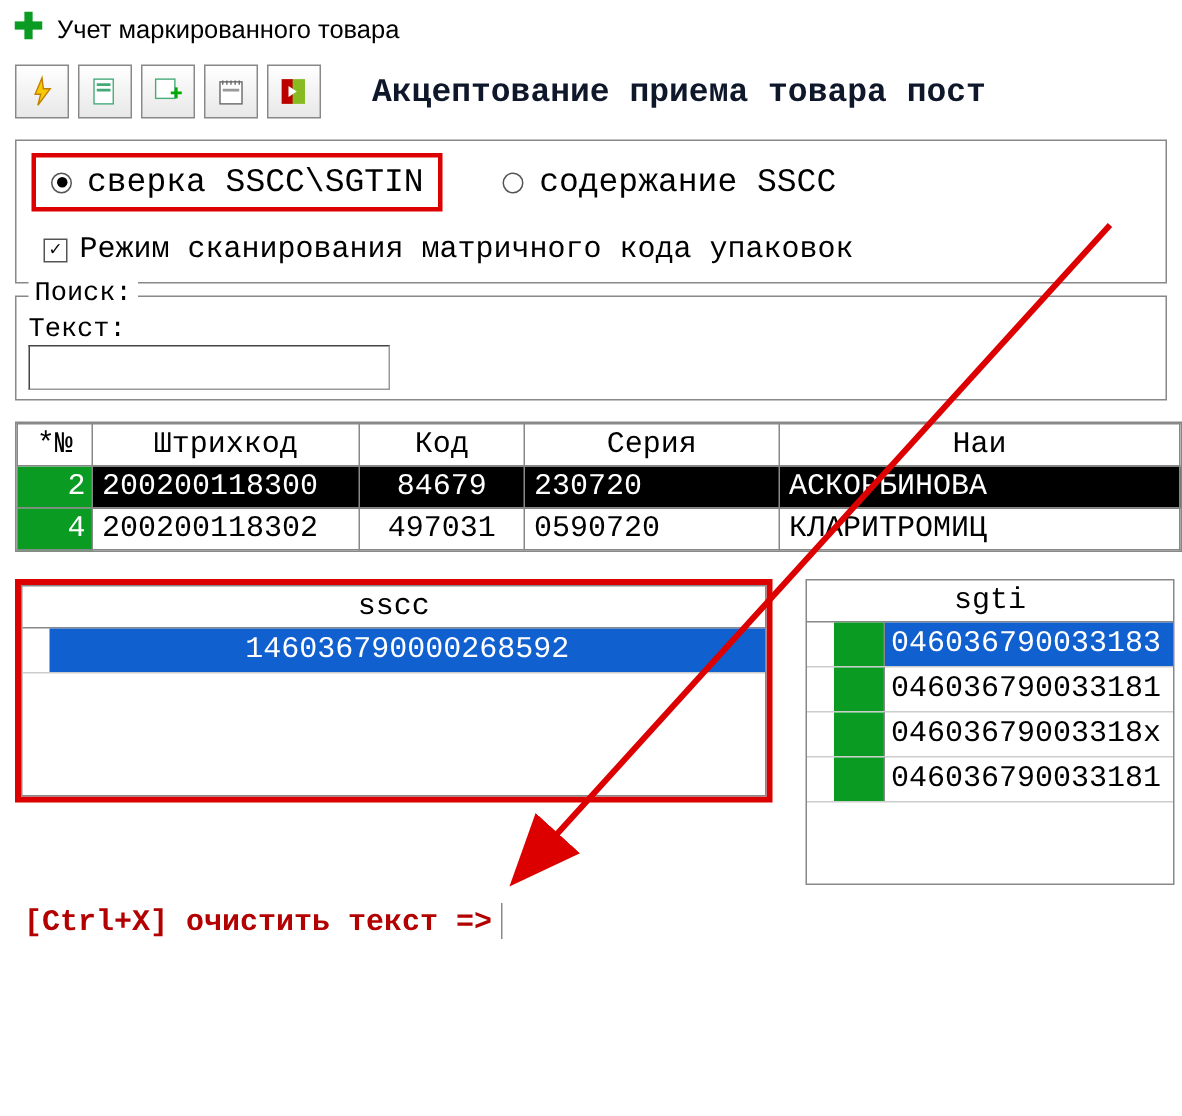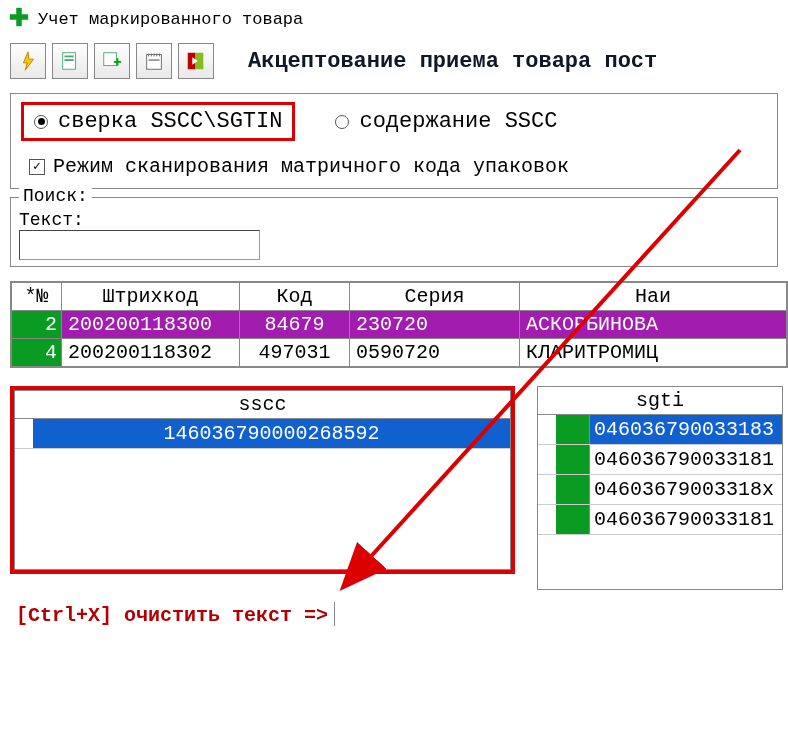--- a/index.html
+++ b/index.html
@@ -10,21 +10,21 @@
       width: 788px;
       height: 744px;
       overflow: hidden;
       position: relative;
     }
     .title-bar {
       display: flex;
       align-items: center;
       gap: 8px;
       padding: 6px 8px;
-      font-family: Liberation Mono, monospace;
+      font-family: Liberation Sans, sans-serif;
       font-size: 17px;
     }
     .title-bar svg { width: 22px; height: 22px; }
     .toolbar {
       display: flex;
       align-items: center;
       gap: 6px;
       padding: 4px 10px;
     }
     .tool-btn {
@@ -133,32 +133,32 @@
     }
     td {
       border: 1px solid #888;
       padding: 2px 6px;
       font-family: "Courier New", monospace;
       font-size: 20px;
       white-space: nowrap;
       height: 28px;
     }
     td.num-green { background: #0a9c22; color: #fff; text-align: right; padding-right: 4px;}
-    tr.selected td { background: #a21caf; color: #fff; }
+    tr.selected td { background: #000000; color: #fff; }
     tr.selected td.num-green { background: #0a9c22; }
     .center { text-align: center; }
     .bottom-area {
       margin: 18px 0 0 10px;
       display: flex;
       gap: 22px;
     }
     .sscc-box {
       border: 4px solid #d00;
       width: 505px;
-      height: 188px;
+      height: 149px;
     }
     .sscc-inner { border: 1px solid #888; height: 100%; }
     .sgtin-box {
       border: 1px solid #888;
       width: 246px;
       height: 204px;
     }
     .sscc-header, .sgtin-header {
       text-align: center;
       border-bottom: 1px solid #888;

